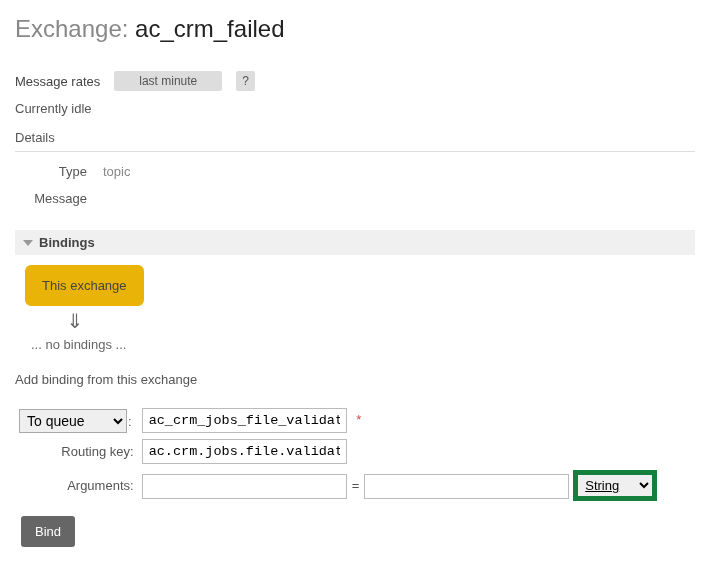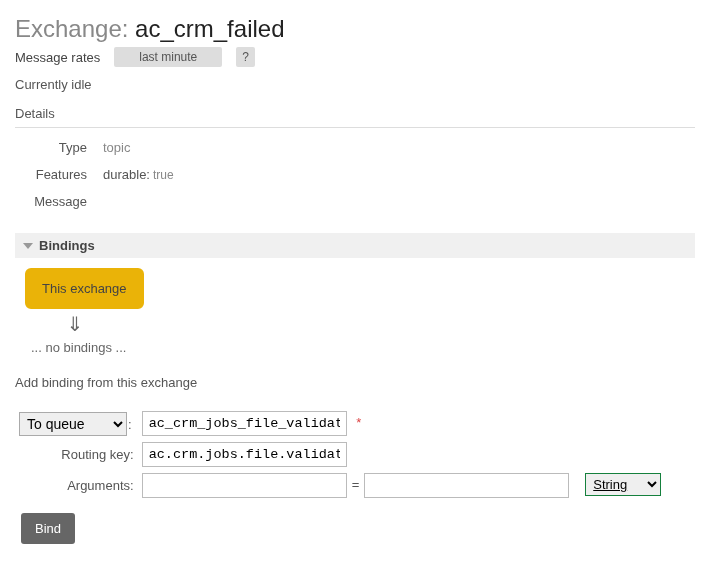--- a/index.html
+++ b/index.html
@@ -12,21 +12,21 @@
       font-size: 13px;
       color: #444;
       padding: 15px;
       width: 710px;
       background: #fff;
     }
     h1 {
       font-size: 24px;
       font-weight: normal;
       color: #888;
-      margin-bottom: 4px;
+      margin-bottom: 28px;
     }
     h1 .exchange-name {
       color: #222;
       font-weight: normal;
     }
     .section-header {
       background: #f0f0f0;
       padding: 5px 8px;
       margin-bottom: 10px;
       display: flex;
@@ -180,22 +180,22 @@
       border-radius: 3px;
       font-size: 13px;
       cursor: pointer;
       margin-top: 12px;
       margin-left: 6px;
     }
     .type-select {
       font-size: 13px;
       padding: 2px 3px;
       background: #efefef;
-      border: 1px solid #15803d;
-      margin-left: 16px;
+      border: 5px solid #15803d;
+      margin-left: 4px;
       text-decoration: underline;
     }
     .colon {
       margin-left: 1px;
       margin-right: 2px;
     }
     .section-block {
       margin-bottom: 18px;
     }
   </style>
@@ -219,29 +219,20 @@
   </div>
 
   <div class="details-heading">Details</div>
   <table class="details-table">
     <tbody>
         <tr>
       <td class="label">Type</td>
       <td class="value">topic</td>
     </tr>
     <tr>
-      <td class="label">Features</td>
-      <td class="value">
-        <span class="feature-kv">
-          <span class="k">durable:</span>
-          <span class="v">true</span>
-        </span>
-      </td>
-    </tr>
-    <tr>
       <td class="label">Message</td>
       <td class="value"></td>
     </tr>
   </tbody>
     </table>
 </div>
 
 <div class="section-block">
   <div class="section-header">
     <span class="toggle-icon"></span>

